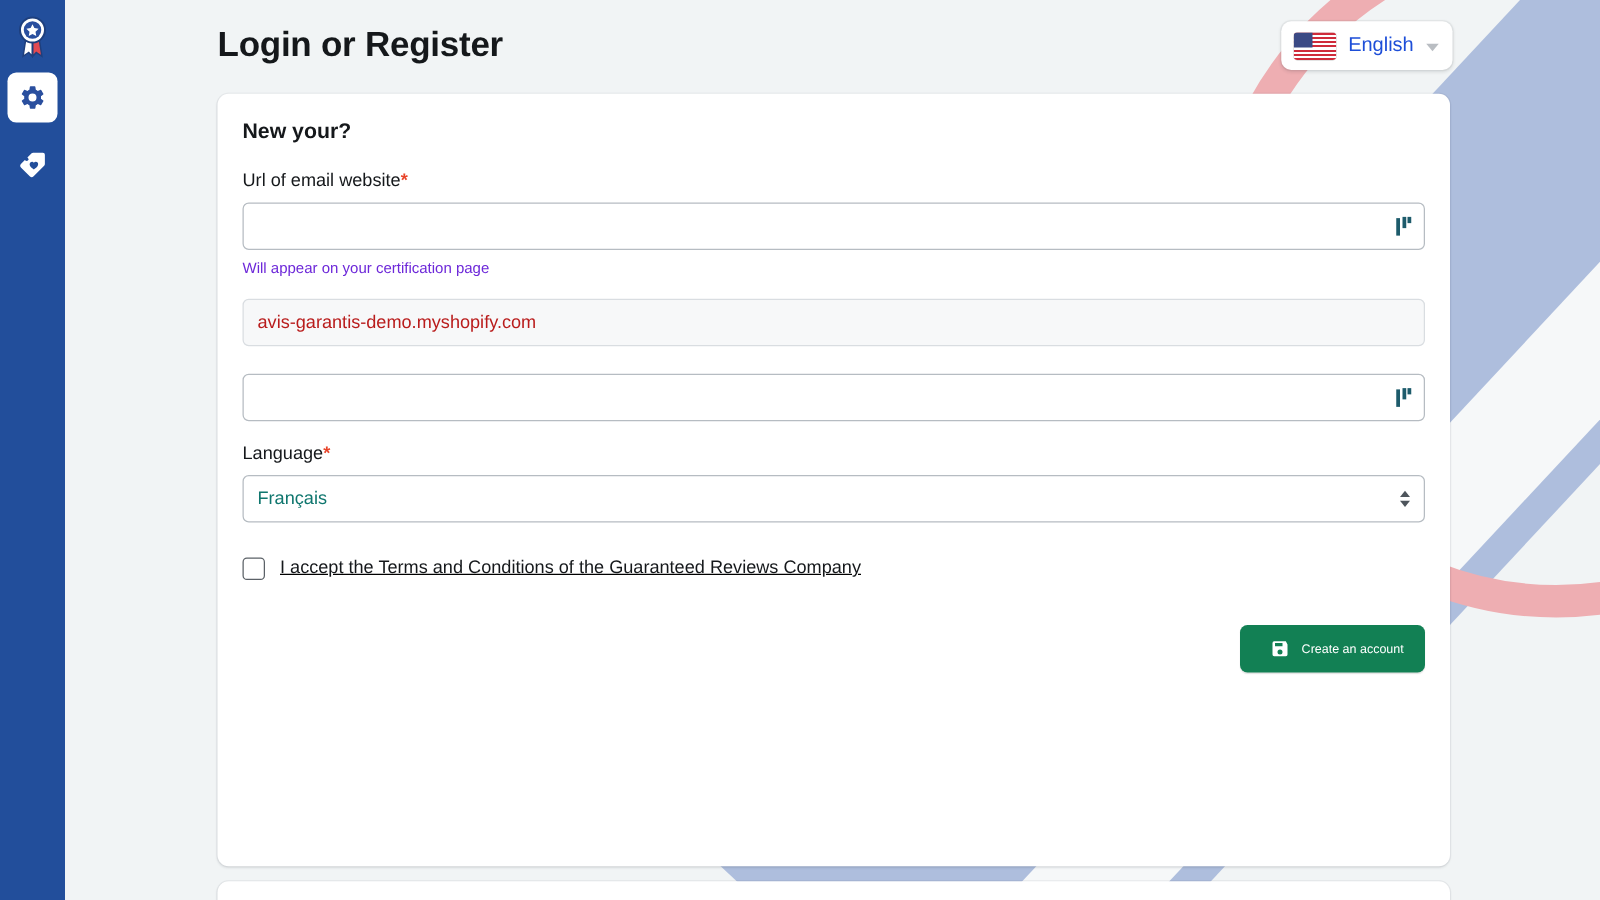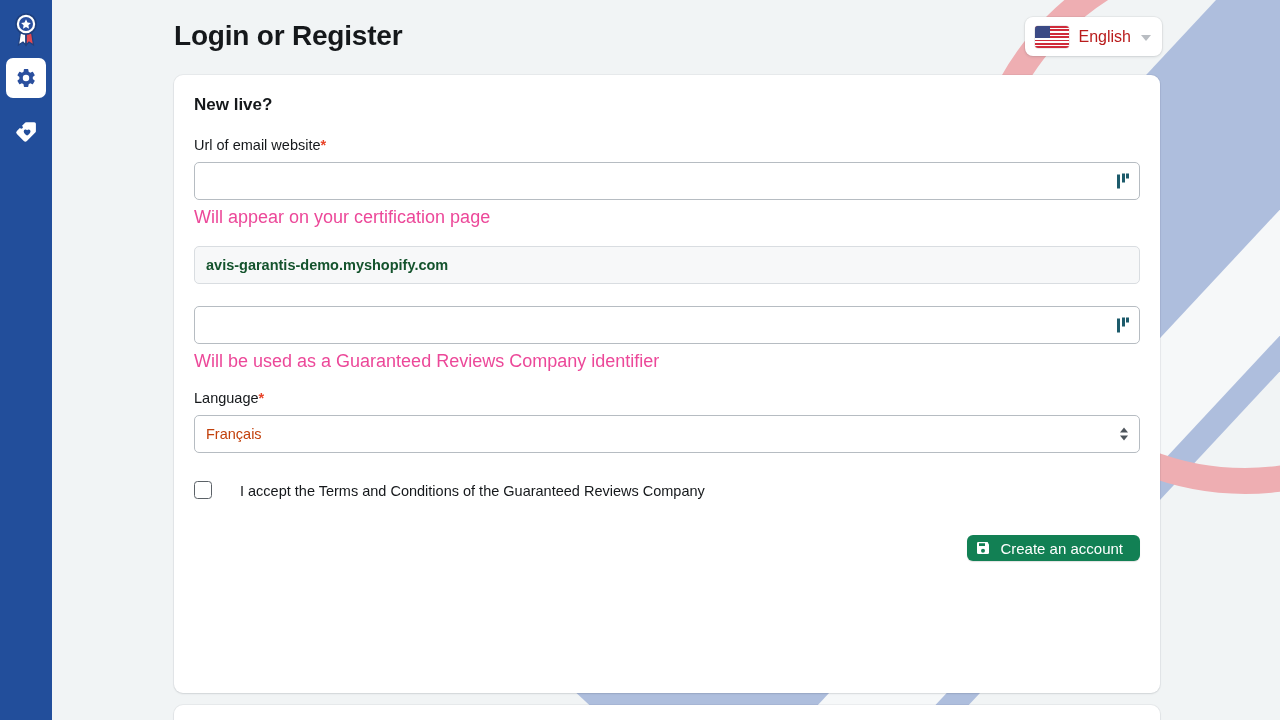--- a/index.html
+++ b/index.html
@@ -109,21 +109,21 @@
       #cf2b3a 0px, #cf2b3a 1.7px,
       #ffffff 1.7px, #ffffff 3.4px);
   }
   .flag .canton {
     position: absolute; left: 0; top: 0;
     width: 15px; height: 12px;
     background: #3b4a85;
   }
   #lang-label {
     font-size: 16px;
-    color: #b91c1c;
+    color: #1d4ed8;
   }
   .caret-down {
     width: 0; height: 0;
     border-left: 5px solid transparent;
     border-right: 5px solid transparent;
     border-top: 6px solid #b9bdc2;
     margin-top: 2px;
   }
 
   
@@ -164,23 +164,22 @@
     font-size: 14.5px;
     padding: 0 30px 0 11px;
     color: #15181b;
     font-family: "Liberation Sans", sans-serif;
     background: #fff;
     outline: none;
   }
   .text-input.readonly {
     background: #f7f8f9;
     border-color: #d9dde1;
-    color: #14532d;
+    color: #b91c1c;
     padding-right: 11px;
-    font-weight: bold;
   }
   .text-input::placeholder { color: #8d949b; }
 
   .pwmgr-icon {
     position: absolute;
     right: 9px; top: 50%;
     transform: translateY(-50%);
     width: 14px; height: 15px;
     display: flex; align-items: center;
     gap: 1.5px;
@@ -189,34 +188,34 @@
   .pwmgr-icon i {
     display: block;
     background: #1d5b6b;
     width: 3px;
   }
   .pwmgr-icon i:nth-child(1) { height: 14px; }
   .pwmgr-icon i:nth-child(2) { height: 9px; align-self: flex-start; }
   .pwmgr-icon i:nth-child(3) { height: 5px; align-self: flex-start; }
 
   .helper {
-    font-size: 18px;
-    color: #ec4899;
+    font-size: 12px;
+    color: #6d28d9;
     margin-top: 7px;
   }
 
   .select-wrap { position: relative; }
   .select-input {
     width: 100%;
     height: 38px;
     border: 1px solid #b6bcc2;
     border-radius: 5px;
     font-size: 14.5px;
     padding: 0 34px 0 11px;
-    color: #c2410c;
+    color: #0f766e;
     background: #fff;
     font-family: "Liberation Sans", sans-serif;
     appearance: none;
     -webkit-appearance: none;
     outline: none;
   }
   .stepper {
     position: absolute;
     right: 12px; top: 50%;
     transform: translateY(-50%);
@@ -227,22 +226,23 @@
   .stepper .up, .stepper .dn {
     width: 0; height: 0;
     border-left: 4.5px solid transparent;
     border-right: 4.5px solid transparent;
   }
   .stepper .up { border-bottom: 5px solid #4e555c; }
   .stepper .dn { border-top: 5px solid #4e555c; }
 
   .check-row {
     display: flex;
-    align-items: flex-end;
-    gap: 28px;
+    align-items: flex-start;
+    gap: 12px;
+    text-decoration: underline;
   }
   .checkbox {
     width: 18px; height: 18px;
     border: 1.6px solid #5b6167;
     border-radius: 3.5px;
     background: #fff;
     flex: none;
     cursor: pointer;
   }
   .check-label {
@@ -255,23 +255,23 @@
     justify-content: flex-end;
   }
   #create-account-button {
     display: inline-flex;
     align-items: center;
     gap: 9px;
     background: #128054;
     color: #fff;
     border: none;
     border-radius: 6px;
-    height: 26px;
-    padding: 0 17px 0 8px;
-    font-size: 15px;
+    height: 38px;
+    padding: 0 17px 0 24px;
+    font-size: 10px;
     font-family: "Liberation Sans", sans-serif;
     cursor: pointer;
     box-shadow: 0 1px 1px rgba(0,0,0,.12);
   }
 </style>
 </head>
 <body>
 
 <div id="bg-decor">
   <div class="decor-band-blue"></div>
@@ -314,21 +314,21 @@
   <span class="flag">
     <span class="stripes"></span>
     <span class="canton"></span>
   </span>
   <span id="lang-label">English</span>
   <span class="caret-down"></span>
 </div>
 
 <section class="card" id="card-main">
 
-  <h2 class="card-heading">New live?</h2>
+  <h2 class="card-heading">New your?</h2>
 
   <div class="field">
     <label class="field-label">
       <span>Url of email website</span><span class="req">*</span>
     </label>
     <div class="input-wrap">
       <input class="text-input" type="text" placeholder="" style="">
       <span class="pwmgr-icon">
           <i></i>
           <i></i>
@@ -346,21 +346,20 @@
 
   <div class="field" style="margin-top:22px">
     <div class="input-wrap">
       <input class="text-input" type="text" placeholder="" style="">
       <span class="pwmgr-icon">
           <i></i>
           <i></i>
           <i></i>
         </span>
     </div>
-    <div class="helper">Will be used as a Guaranteed Reviews Company identifier</div>
   </div>
 
   <div class="field" style="margin-top:18px">
     <label class="field-label">
       <span>Language</span><span class="req">*</span>
     </label>
     <div class="select-wrap">
       <select class="select-input" id="language-select"><option value="Français">Français</option><option value="English">English</option><option value="Español">Español</option><option value="Deutsch">Deutsch</option><option value="Italiano">Italiano</option></select>
       <span class="stepper">
         <span class="up"></span>

